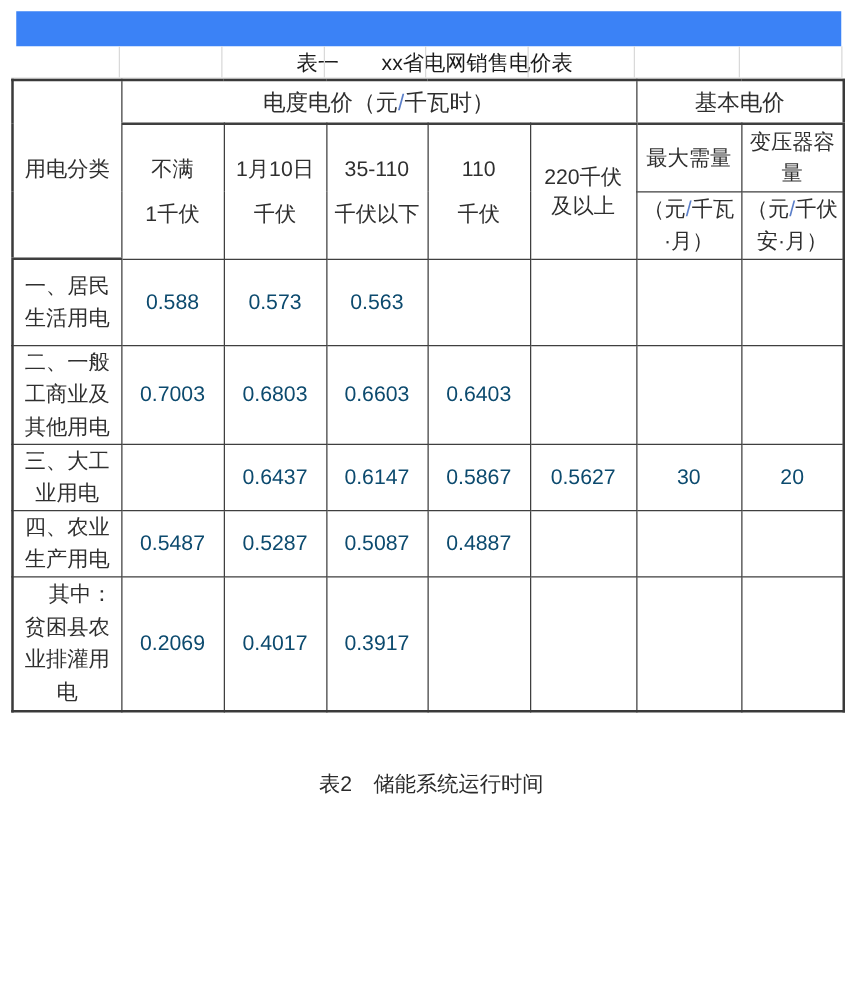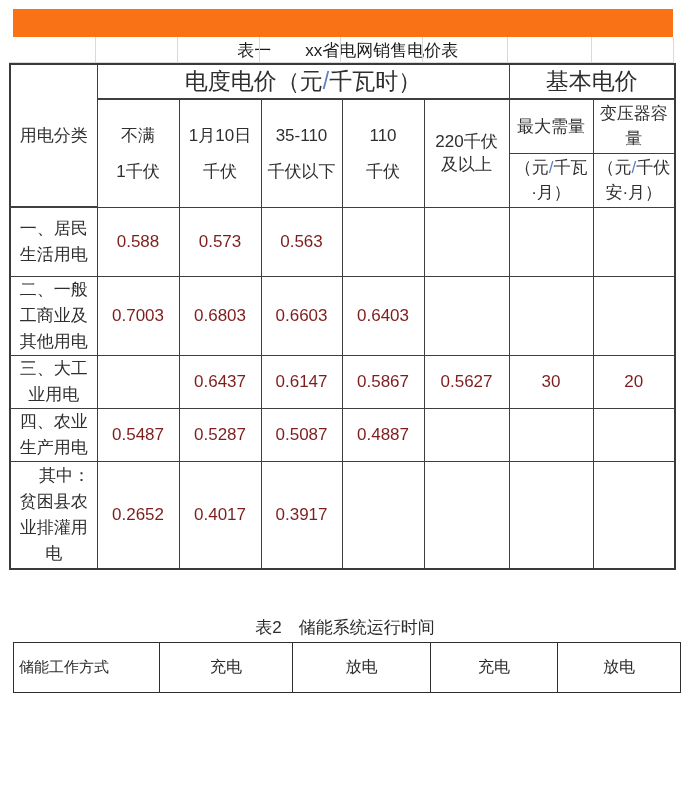--- a/index.html
+++ b/index.html
@@ -5,53 +5,53 @@
   * { margin:0; padding:0; box-sizing:border-box; }
   html,body { background:#ffffff; }
   body {
     width:690px; height:800px; position:relative;
     font-family:"Liberation Sans","DejaVu Sans",sans-serif;
     color:#2f2f2f;
   }
   
   .banner {
     position:absolute; left:13px; top:9px; width:660px; height:28px;
-    background:#f97316; text-align:center; line-height:28px;
+    background:#3b82f6; text-align:center; line-height:28px;
     font-size:17px; color:#1c1c1c; white-space:pre;
   }
   
   .spacer {
     position:absolute; left:9px; top:37px; width:665px; height:26px;
     display:flex; border-bottom:1px solid #d9d9d9;
   }
   .spacer .gcell { border-right:1px solid #d9d9d9; height:100%; }
   
   .t1 {
     position:absolute; left:9px; top:63px;
     border-collapse:collapse; table-layout:fixed; width:665px;
     font-size:17px;
   }
   .t1 td {
     border:1.5px solid #3f3f3f; vertical-align:middle; text-align:center;
     padding:0; overflow:hidden;
   }
   .t1 tr.h1 td { border-bottom-width:2px; }
   .t1 { border:2px solid #3a3a3a; }
-  .groupHead { font-size:23px; color:#2f2f2f; }
+  .groupHead { font-size:18px; color:#2f2f2f; }
   .vcell { }
   .vcell .spread {
     display:flex; flex-direction:column; align-items:center; justify-content:center;
     gap:11px; line-height:25px; height:100%;
   }
   .stack { white-space:pre-line; line-height:23px; }
   .pre   { white-space:pre-line; line-height:25px;margin-top:35px; }
   .cat   {
     text-align:left; padding-left:2px; white-space:pre-line; line-height:26px;
   }
-  .num   { color:#7f1d1d; }
+  .num   { color:#0c4a6e; }
   .slash { color:#5b7fc9; }
   
   .t2-title {
     position:absolute; left:0; top:616px; width:690px; height:24px;
     text-align:center; font-family:Liberation Sans, sans-serif;
     font-size:17px; color:#2b2b2b; line-height:24px; white-space:pre;
   }
   .t2 {
     position:absolute; left:13px; top:642px;
     border-collapse:collapse; table-layout:fixed; width:667px;
@@ -180,21 +180,21 @@
     <td class="num">0.4887</td>
     <td class="num"></td>
     <td class="num"></td>
     <td class="num"></td>
   </tr>
   <tr style="height:108px">
     <td class="cat">　 其中：
 贫困县农
 业排灌用
 电</td>
-    <td class="num">0.2652</td>
+    <td class="num">0.2069</td>
     <td class="num">0.4017</td>
     <td class="num">0.3917</td>
     <td class="num"></td>
     <td class="num"></td>
     <td class="num"></td>
     <td class="num"></td>
   </tr>
 </tbody>
   </table>
 
@@ -202,21 +202,14 @@
 
 <table class="t2">
   <colgroup>
     <col style="width:146px">
       <col style="width:133px">
       <col style="width:138px">
     <col style="width:127px">
       <col style="width:123px">
   </colgroup>
   <tbody>
-  <tr style="height:50px">
-    <td class="rowlabel">储能工作方式</td>
-    <td class="mode">充电</td>
-    <td class="mode">放电</td>
-    <td class="mode">充电</td>
-    <td class="mode">放电</td>
-  </tr>
 </tbody>
   </table>
 
 </body></html>

